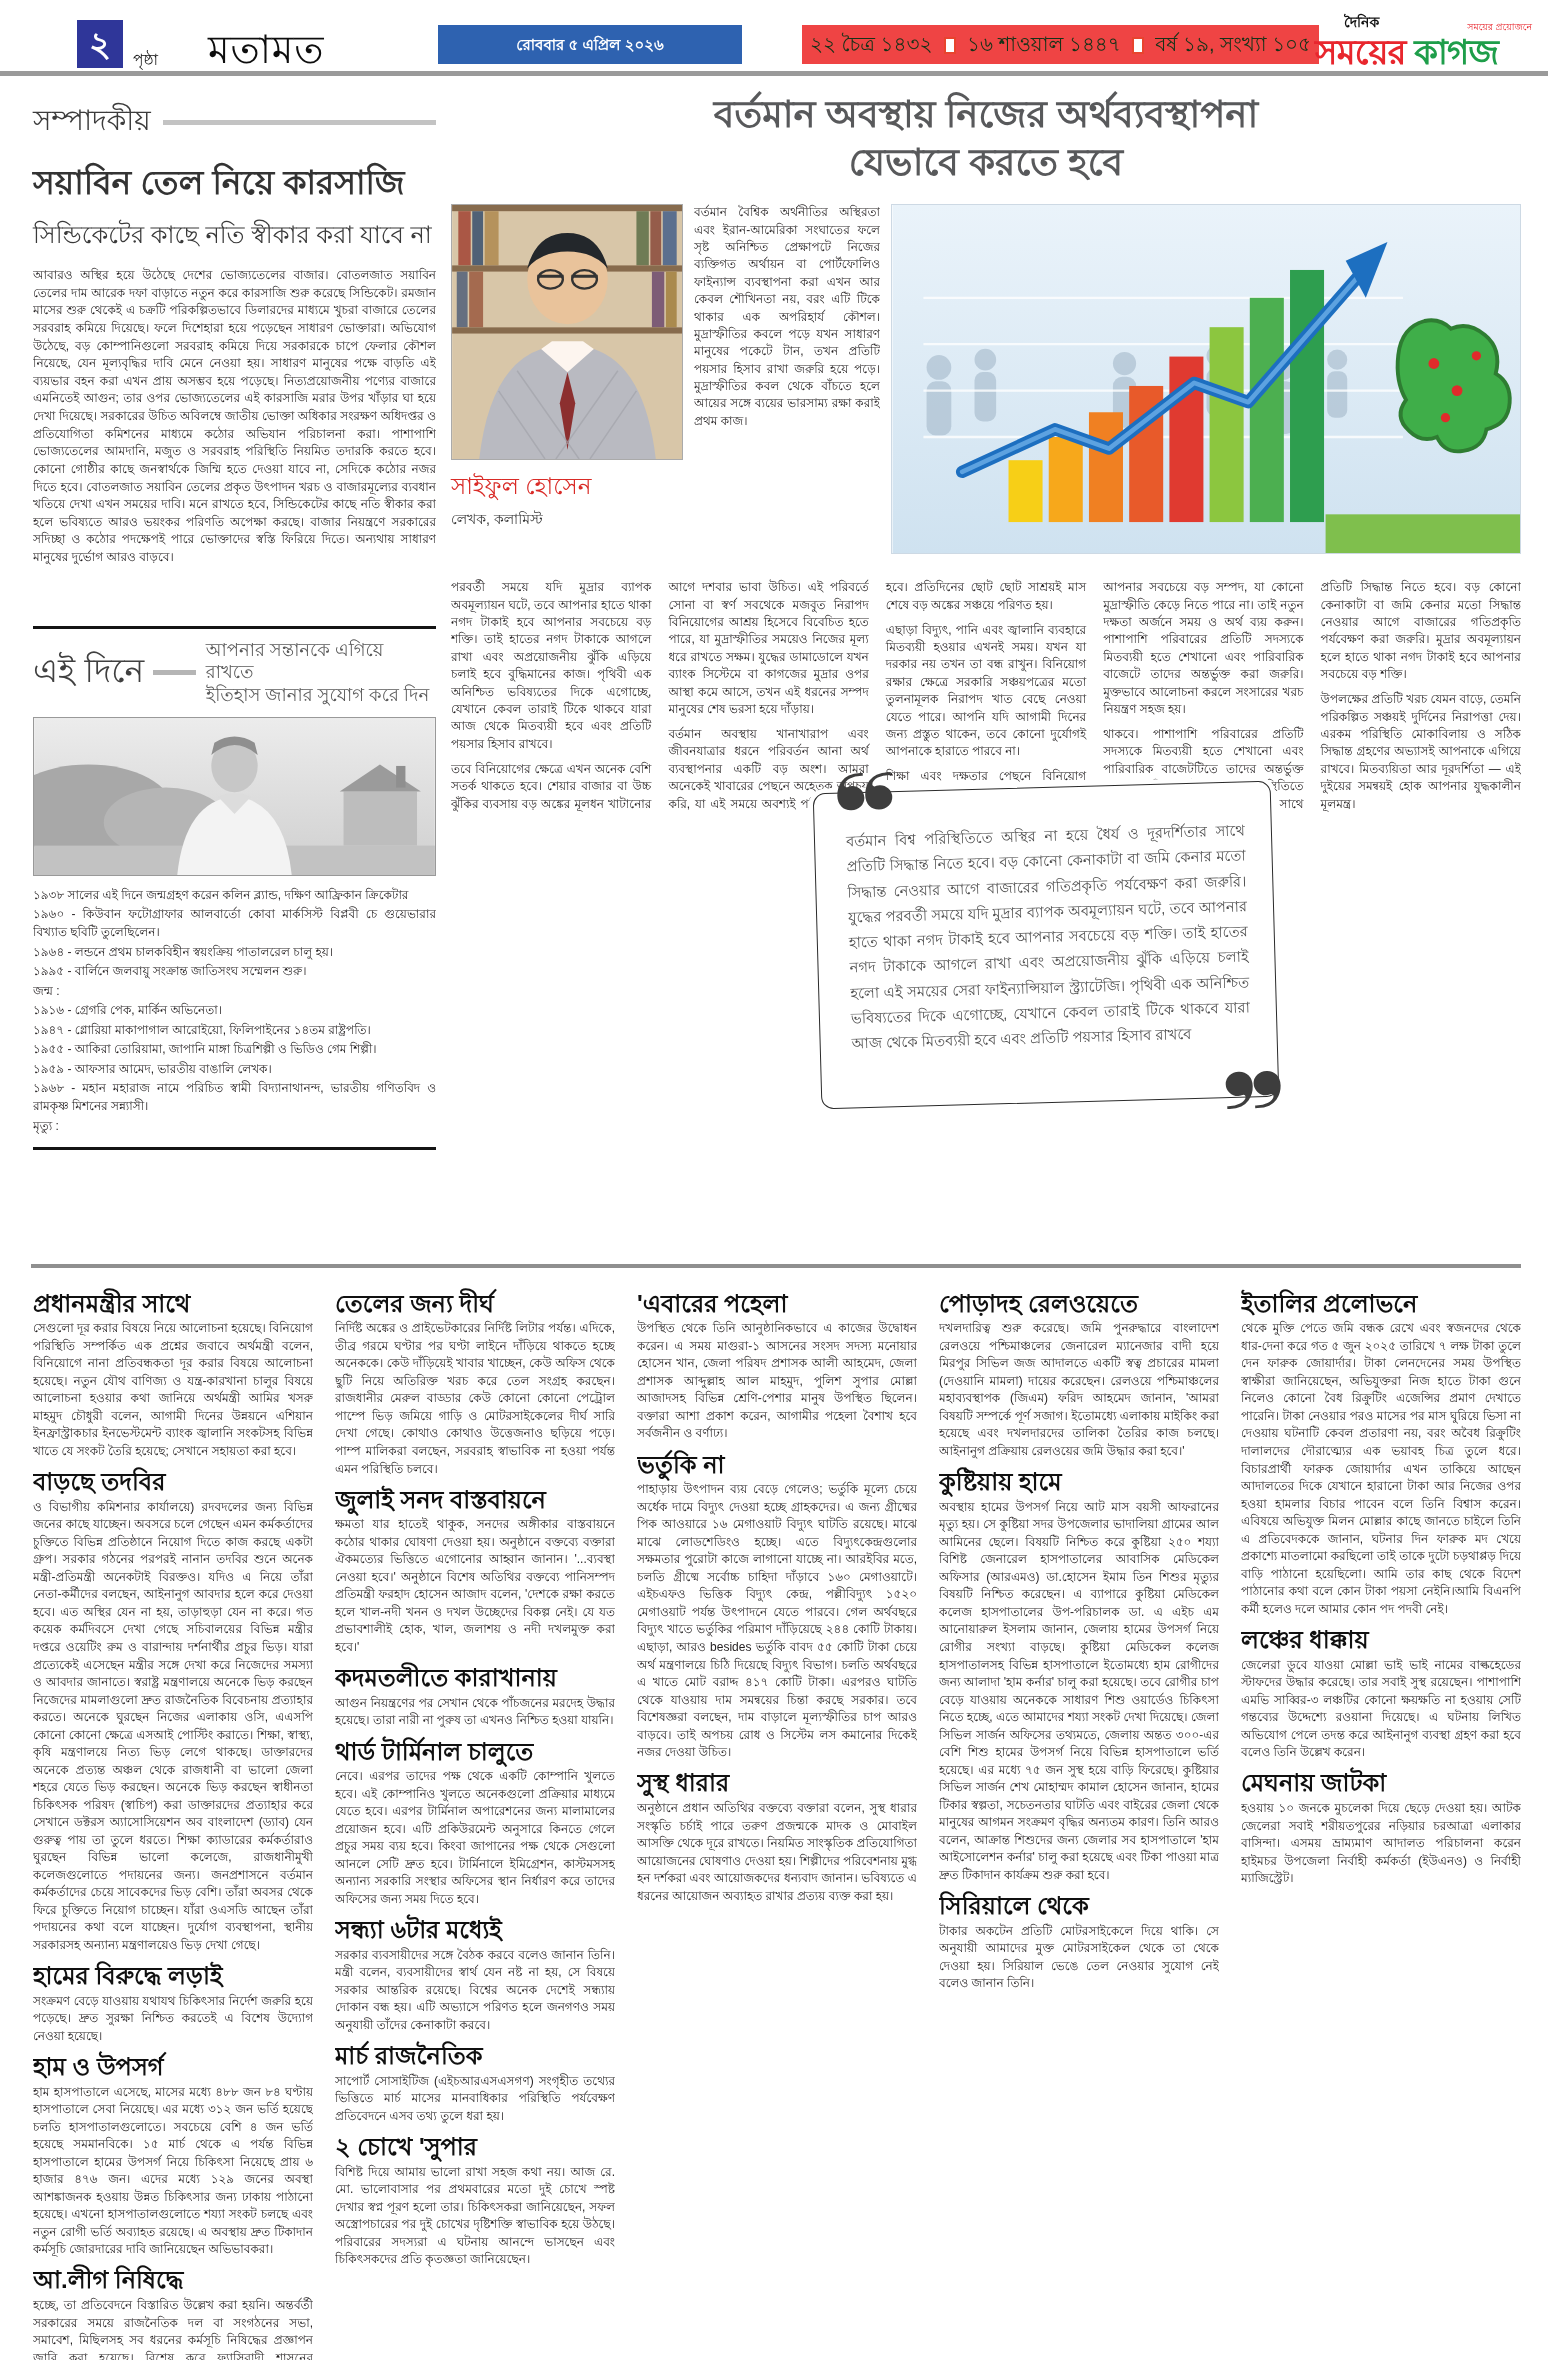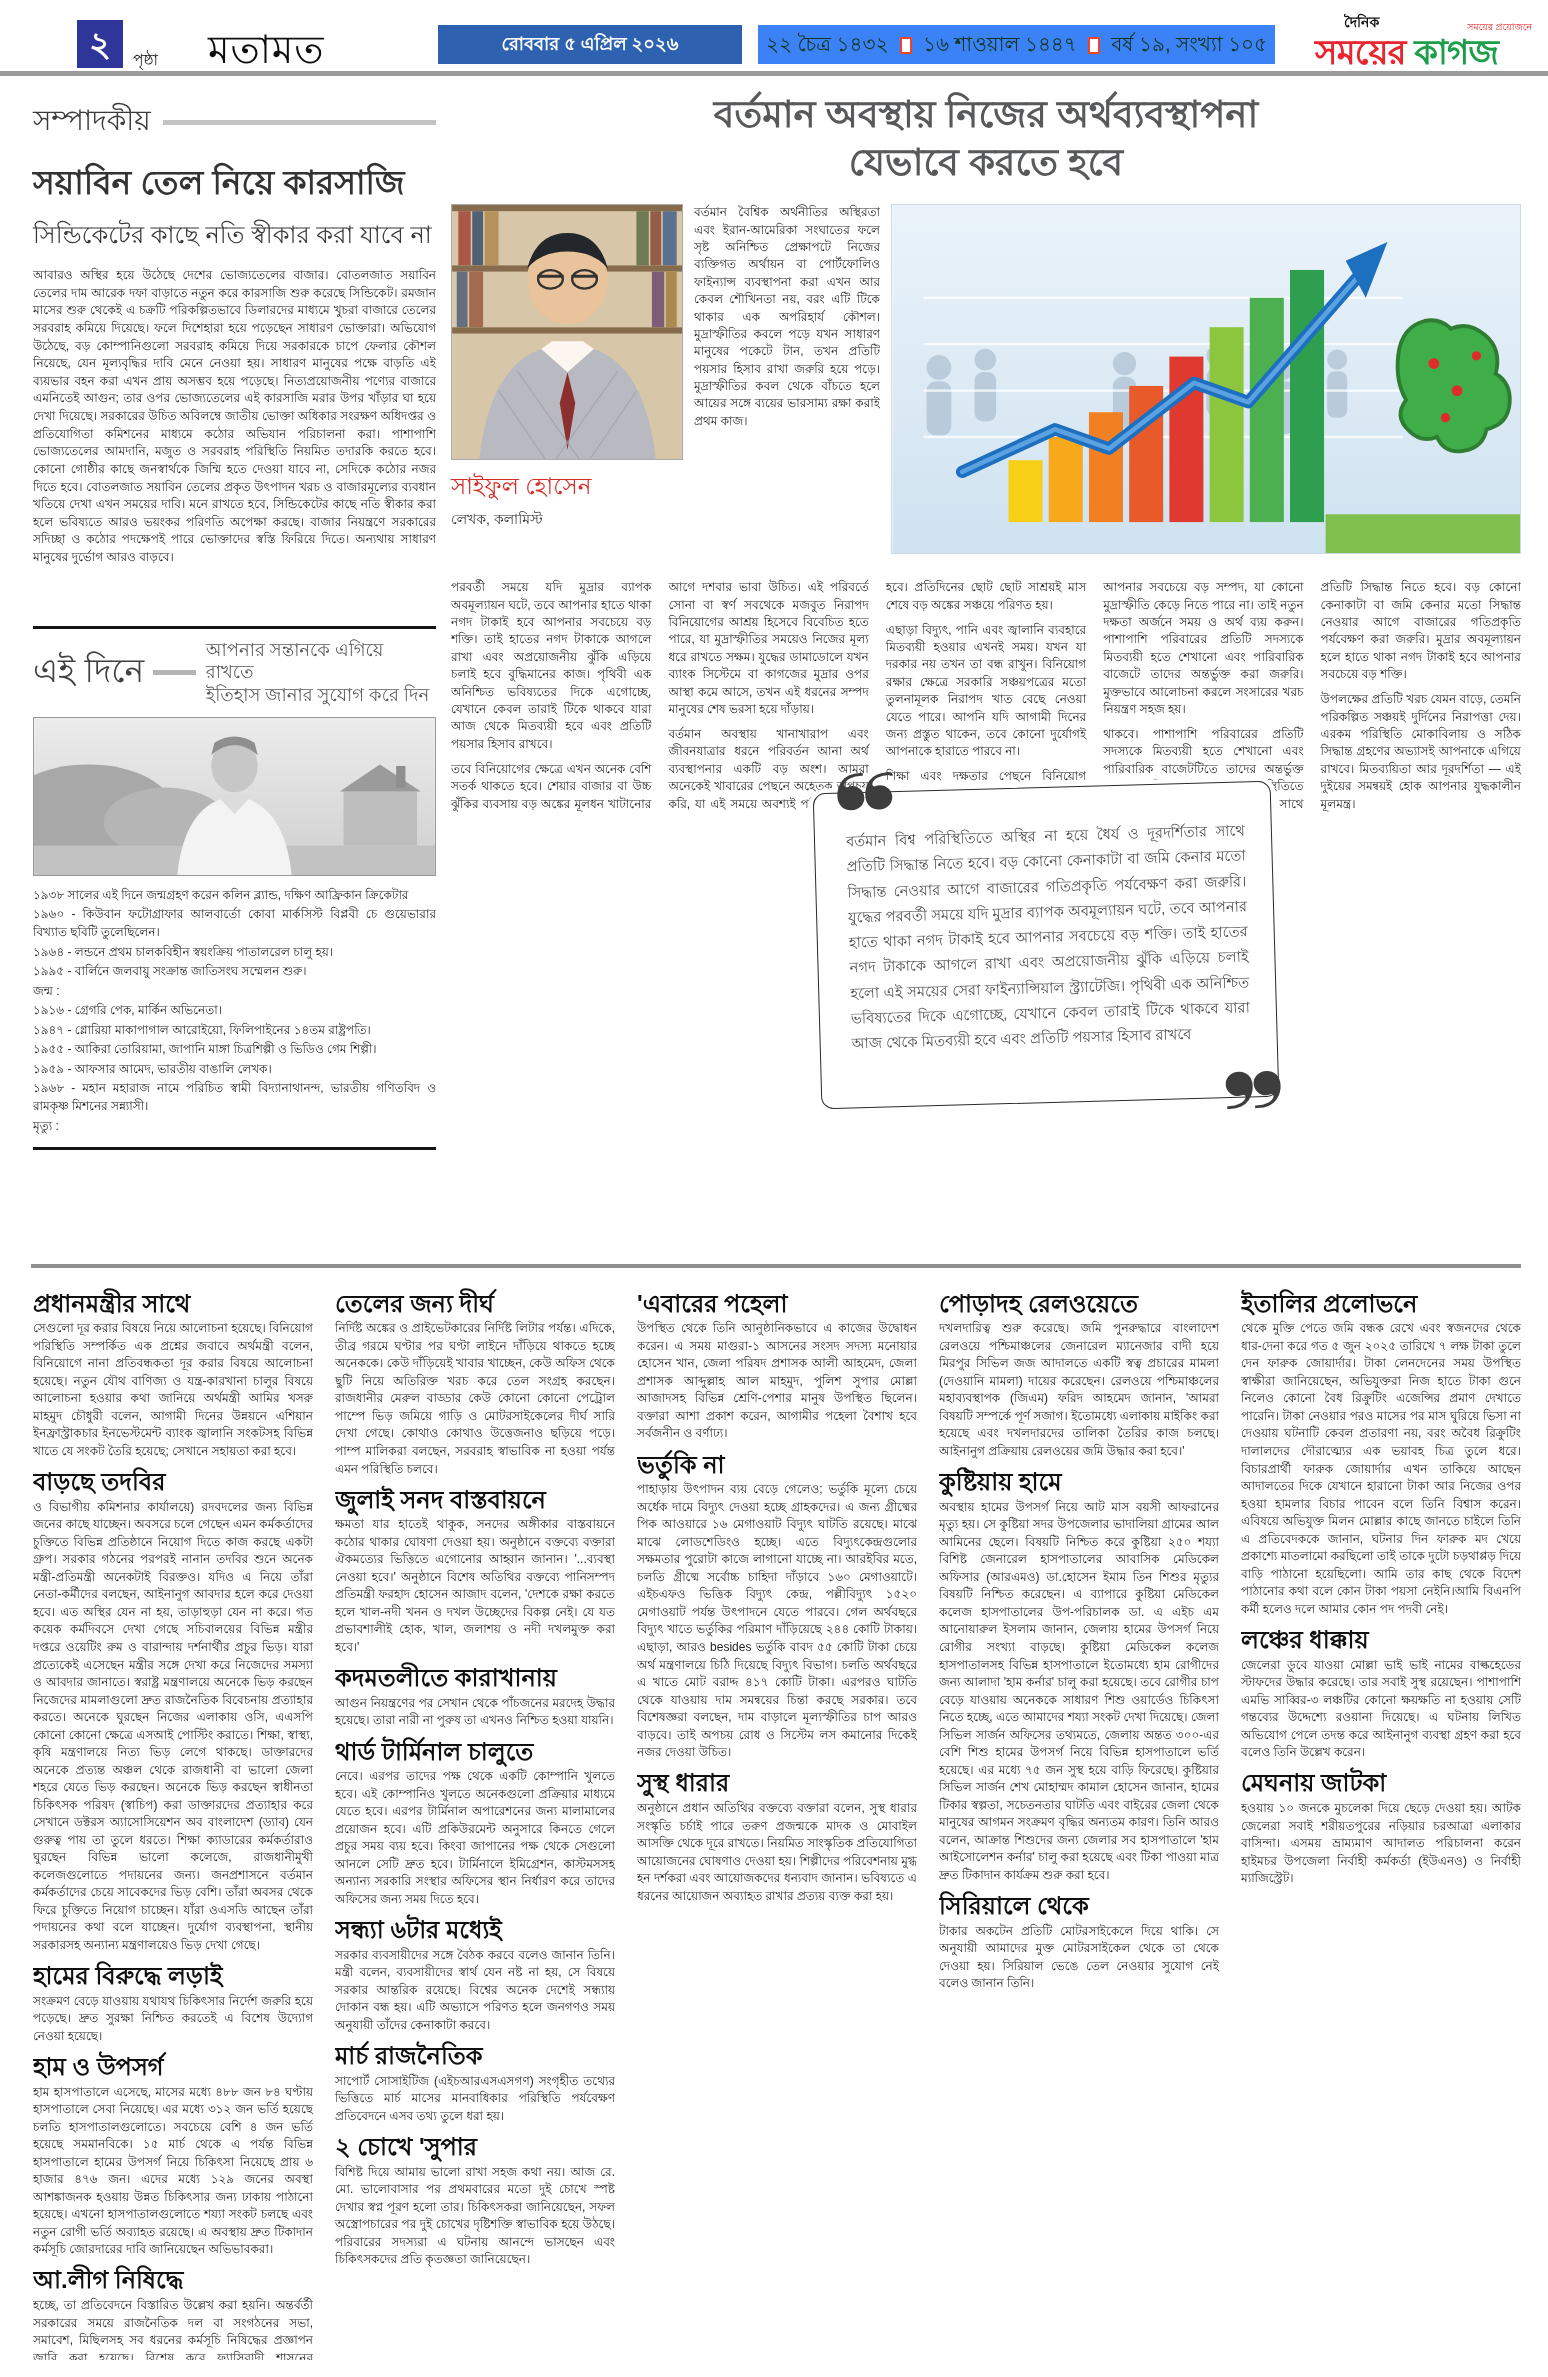--- a/index.html
+++ b/index.html
@@ -5,22 +5,22 @@
   * { margin:0; padding:0; box-sizing:border-box; }
   html,body { width:1549px; height:2377px; background:#ffffff; overflow:hidden;
     font-family:"Liberation Sans", sans-serif; color:#231f20; }
   .abs { position:absolute; }
   
   #pagenum-box { left:77px; top:20px; width:46px; height:48px; background:#2f3699;
     color:#fff; font-size:34px; font-weight:bold; text-align:center; line-height:48px; }
   #pagenum-label { left:133px; top:48px; font-size:15.5px; color:#111; }
   #section-title { left:208px; top:18.6px; font-size:39px; font-weight:normal; color:#0d0d0d; letter-spacing:0.8px; }
   #date-bar { left:438px; top:25px; width:304px; height:39px; background:#2e62b0; color:#fff;
-    font-size:18px; font-weight:bold; text-align:center; line-height:39px; }
-  #cal-bar { left:758px; top:25px; width:517px; height:39px; background:#3b82f6; color:#143318;
+    font-size:15px; font-weight:bold; text-align:center; line-height:39px; }
+  #cal-bar { left:802px; top:25px; width:517px; height:39px; background:#ef4444; color:#143318;
     font-size:20px; text-align:center; line-height:39px; }
   .red-sq { display:inline-block; width:12.4px; height:17px; border:2.3px solid #e8442e; background:#fff;
     vertical-align:middle; margin:0 11px; }
   #logo { left:1315px; top:11px; width:217px; }
   #logo .row1 { display:flex; justify-content:space-between; align-items:flex-end; }
   #logo .daily { font-size:14px; font-weight:bold; color:#111;margin-left:29px; }
   #logo .tagline { font-size:9.3px; color:#e8262d; font-weight:normal; }
   #logo .row2 { font-size:34px; font-weight:bold; line-height:1.0; letter-spacing:-0.8px; }
   #logo .w1 { color:#e8262d; } #logo .w2 { color:#1e9e4a; }
   .hrule { left:0; top:71px; width:1549px; height:4.6px; background:#9a9a9a; }

